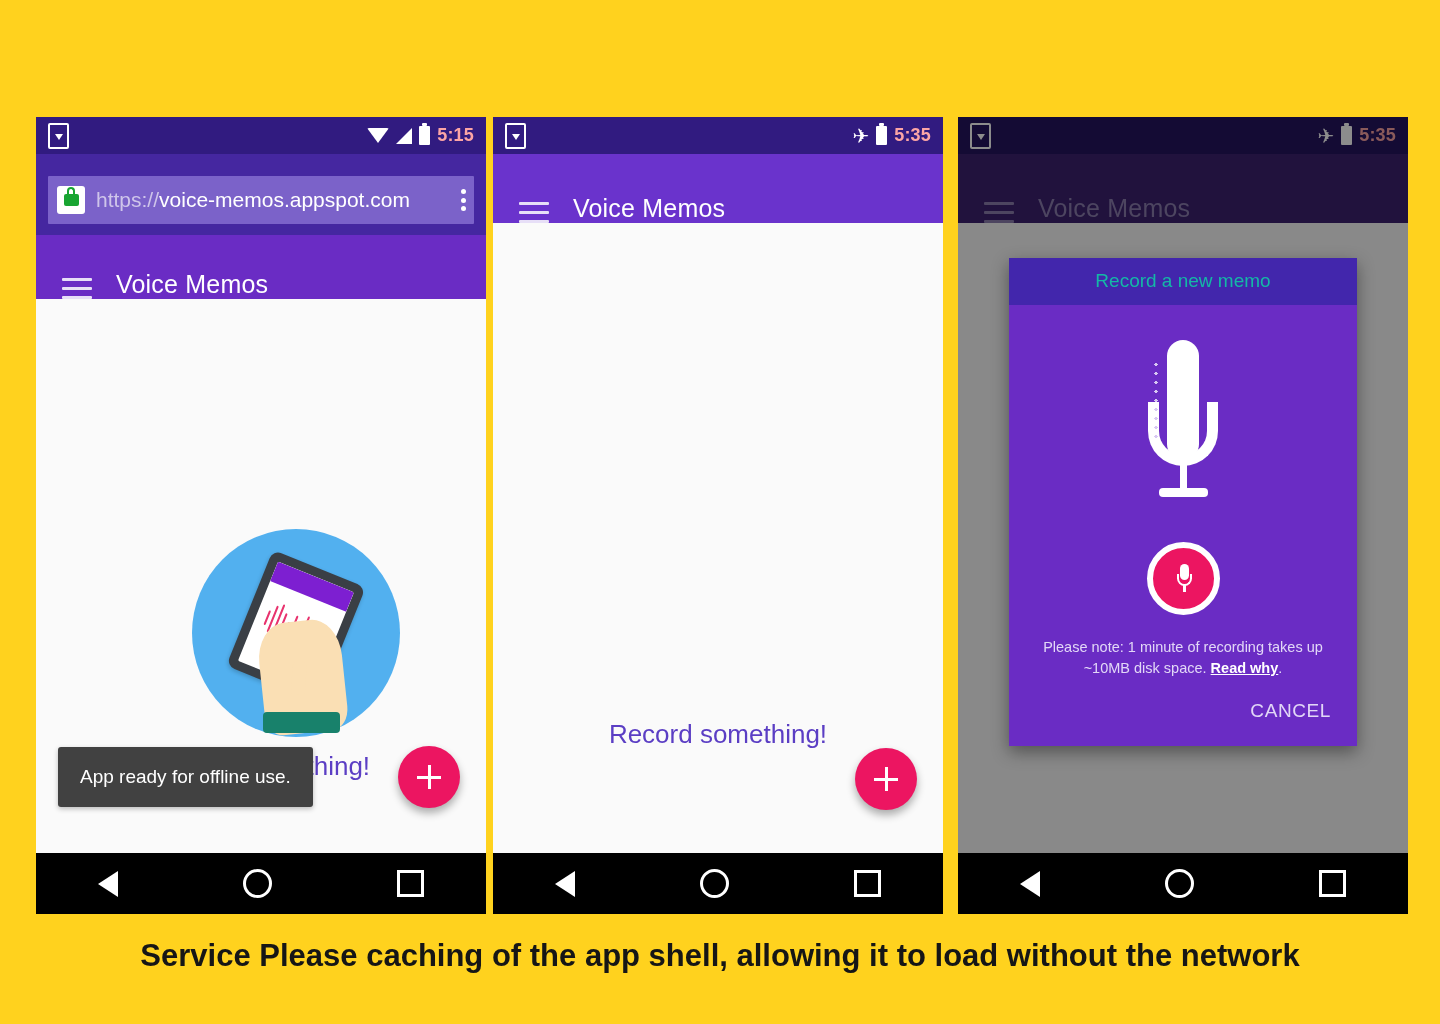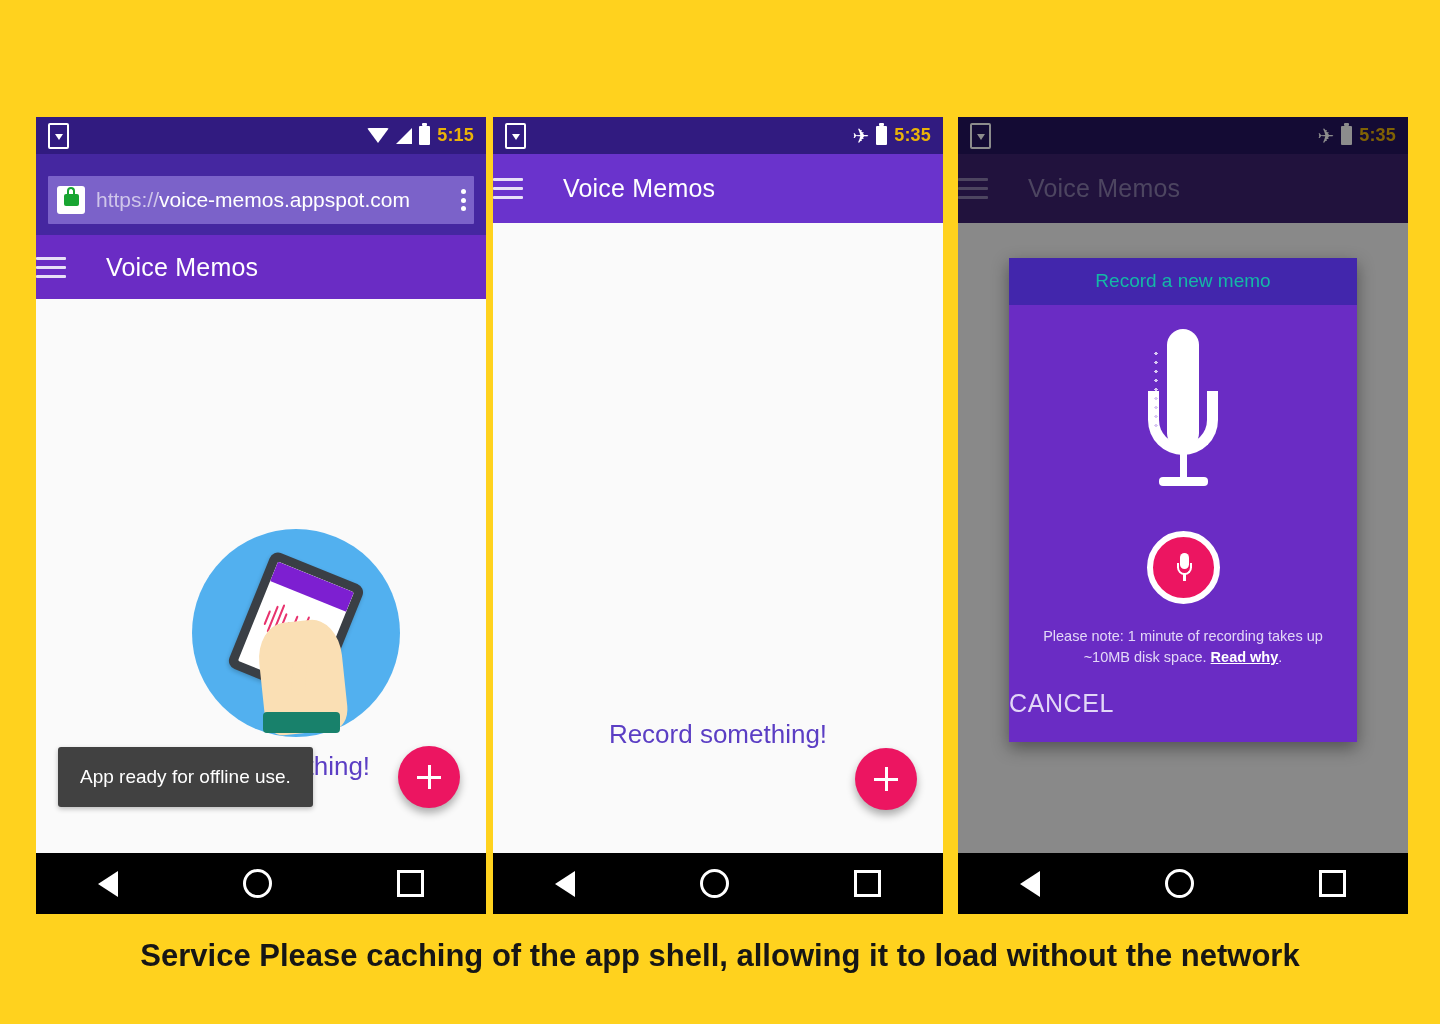--- a/index.html
+++ b/index.html
@@ -30,21 +30,21 @@
     height:37px;
     background:#311b80;
     display:flex;
     align-items:center;
     padding:0 12px;
     box-sizing:border-box;
   }
   .sb-left{display:flex;align-items:center;gap:6px;}
   .sb-right{margin-left:auto;display:flex;align-items:center;gap:7px;}
   .sb-time{
-    color:#eab308;font-size:18px;font-weight:bold;letter-spacing:0.2px;
+    color:#fca5a5;font-size:18px;font-weight:bold;letter-spacing:0.2px;
   }
   .dl-icon{
     width:17px;height:22px;border:2px solid #ffffff;border-radius:2px;
     display:flex;align-items:center;justify-content:center;
   }
   .dl-arrow{
     width:0;height:0;border-left:4px solid transparent;border-right:4px solid transparent;
     border-top:6px solid #ffffff;position:relative;top:1px;
   }
 
@@ -101,23 +101,23 @@
   .kebab{
     margin-left:auto;display:flex;flex-direction:column;gap:3.5px;align-items:center;flex:none;padding-left:8px;
   }
   .kebab i{width:5px;height:5px;background:#ffffff;border-radius:50%;display:block;}
 
   
   .appbar{
     height:64px;
     background:#6a2cc4;
     display:flex;
-    align-items:center;
+    align-items:flex-end;
+    padding-left:26px;
     box-sizing:border-box;
-    gap:16px;
   }
   .appbar.p2{background:#6a33cc;height:69px;}
   .hamburger{width:30px;display:flex;flex-direction:column;gap:6px;flex:none;}
   .hamburger span{display:block;height:3px;background:#e7dff7;border-radius:1px;}
   .appbar-title{
     margin-left:24px;color:#ffffff;font-size:25px;font-weight:normal;letter-spacing:0.2px;
   }
   .content-area{
     position:absolute;left:0;right:0;top:0;bottom:0;
   }
@@ -241,21 +241,21 @@
   }
   .dialog-header{
     background:#4226ac;
     color:#14b8a6;
     font-size:19px;
     text-align:center;
     padding:12px 0 13px 0;
   }
   .dialog-body{
     background:#6a2cc4;
-    padding:24px 0 14px 0;
+    padding:35px 0 14px 0;
     position:relative;
   }
   .big-mic{
     margin:0 auto;
     width:86px;height:180px;position:relative;
   }
   .mic-capsule{
     position:absolute;left:27px;top:0;width:32px;height:120px;
     background:#ffffff;border-radius:16px;
     z-index:2;
@@ -301,22 +301,23 @@
 
   .dialog-note{
     margin:22px 22px 0 22px;
     color:#e2d7f7;
     font-size:14.5px;
     text-align:center;
     line-height:1.42;
   }
   .dialog-note a{color:#ffffff;font-weight:bold;text-decoration:underline;}
   .dialog-cancel{
+    text-align:right;
     color:#e2d7f7;
-    font-size:25px;
+    font-size:19px;
     letter-spacing:0.6px;
     padding:22px 26px 10px 0;
     cursor:pointer;
   }
 
   
   .caption{
     position:absolute;
     left:0;top:938px;width:1440px;
     text-align:center;

